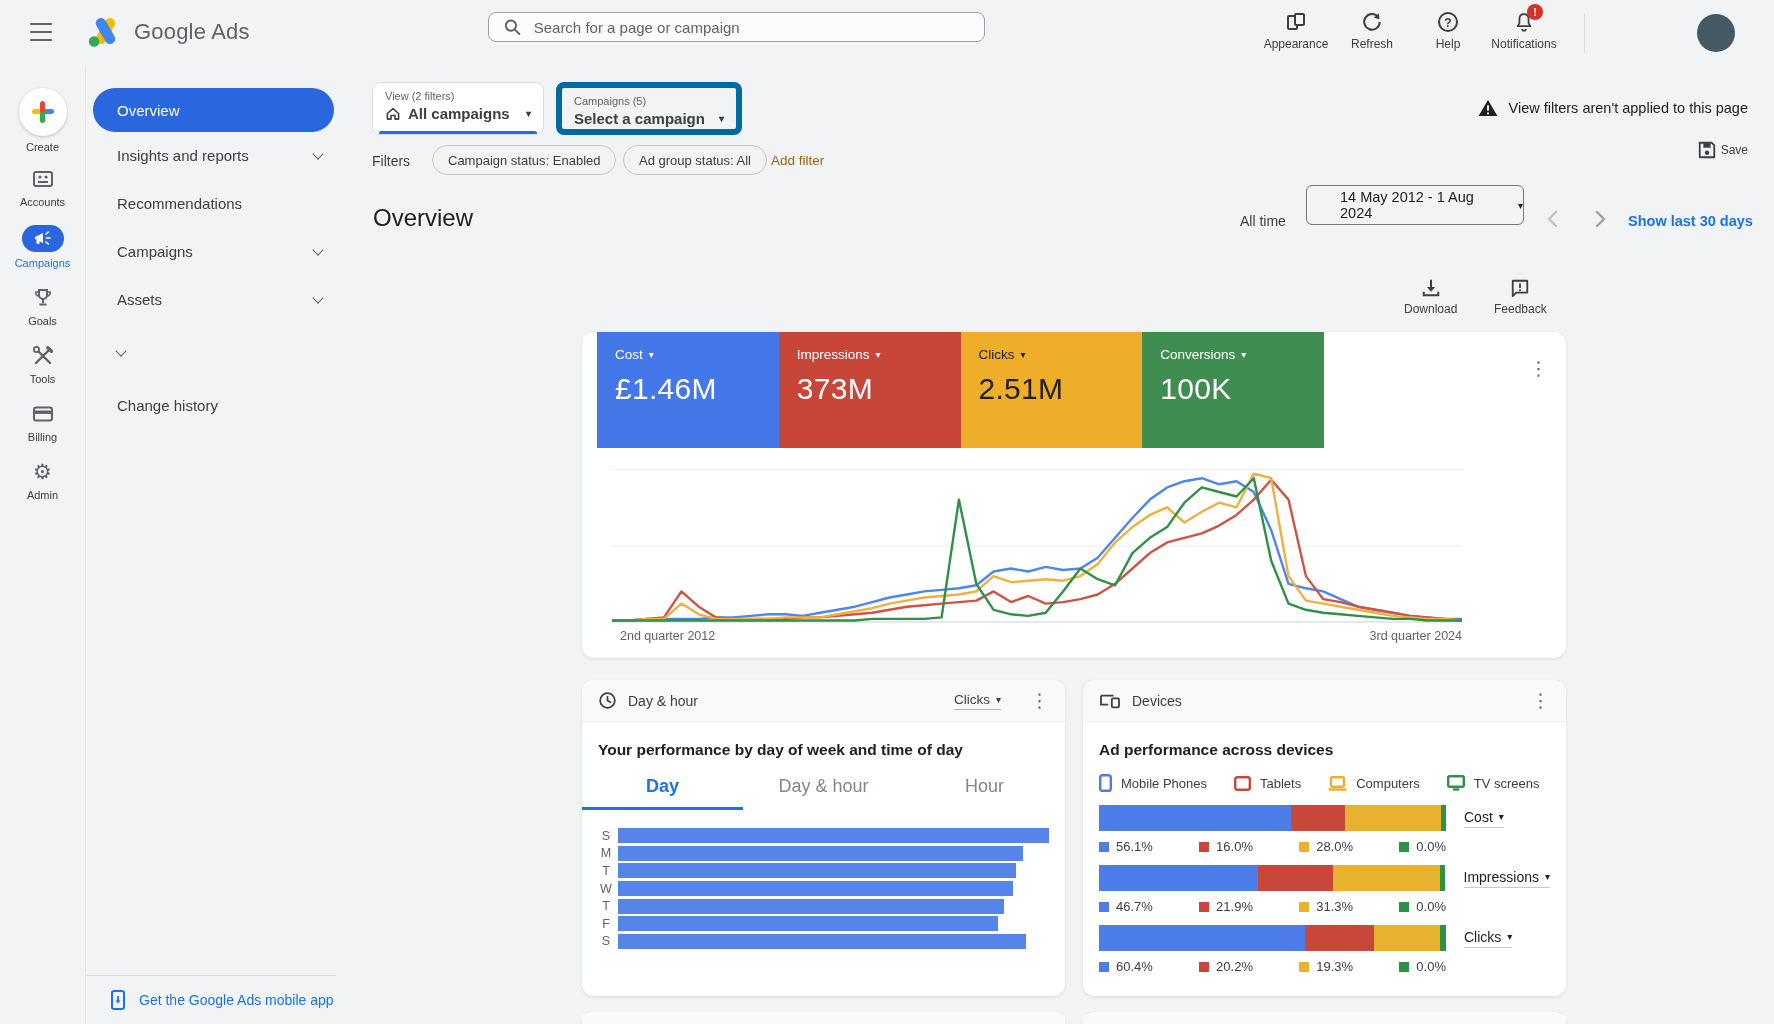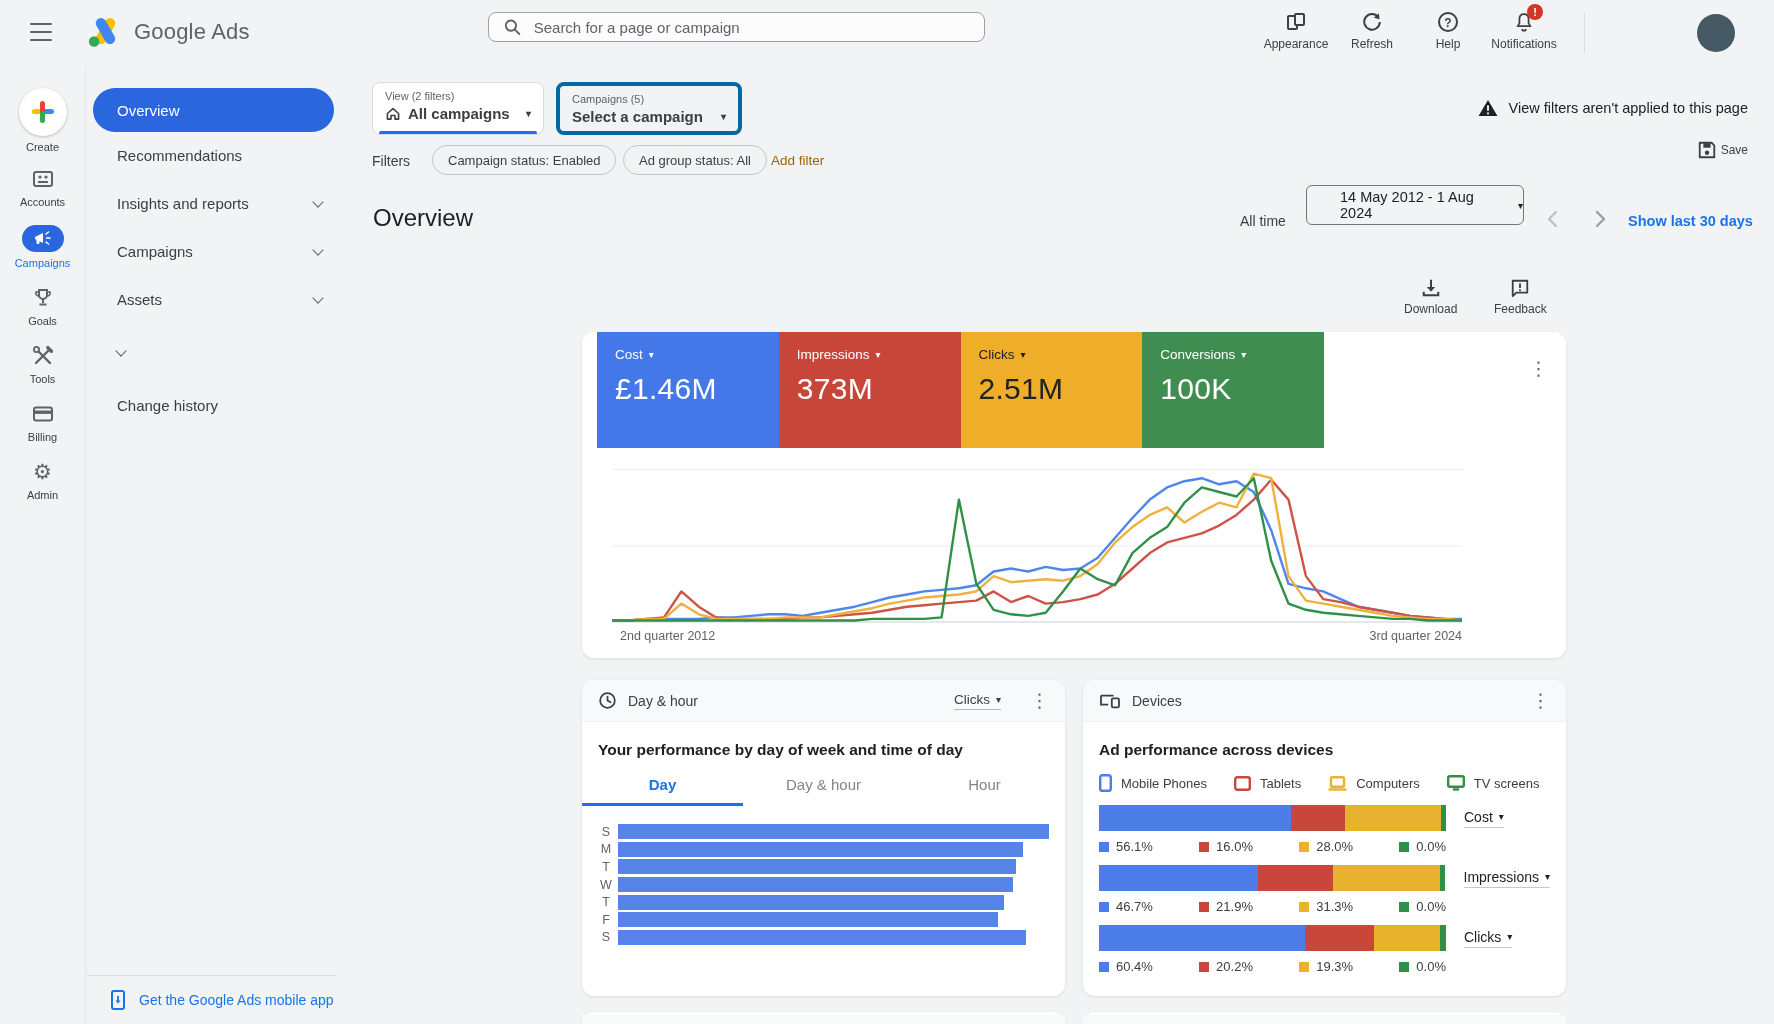--- a/index.html
+++ b/index.html
@@ -46,21 +46,21 @@
   .chev { width:8px; height:8px; border-right:1.8px solid #5F6368; border-bottom:1.8px solid #5F6368; transform:rotate(45deg); margin-top:-4px; flex:none; }
   .nav-footer { position:absolute; top:909px; left:0; right:12px; border-top:1px solid #DADCE0; padding:14px 0 0 22px; display:flex; align-items:center; gap:12px; cursor:pointer; }
   .nav-footer .txt { color:#1A73E8; font-size:14px; }
 
   
   .view-box { position:absolute; left:372px; top:82px; width:172px; height:53px; background:#fff; border:1px solid #DADCE0; border-radius:8px; padding:7px 12px 0 12px; cursor:pointer; overflow:hidden; }
   .box-label { font-size:11px; color:#5F6368; }
   .box-value { display:flex; align-items:center; gap:7px; margin-top:3px; font-size:15px; font-weight:bold; color:#3C4043; }
   .box-value .caret { margin-left:auto; }
   .view-underline { position:absolute; left:6px; right:6px; bottom:0; height:3px; background:#1A73E8; border-radius:2px 2px 0 0; }
-  .campaign-box { position:absolute; left:556px; top:82px; width:186px; height:53px; border:4px solid #0369a1; border-radius:8px; padding:7px 12px 0 12px; cursor:pointer; }
+  .campaign-box { position:absolute; left:556px; top:82px; width:186px; height:53px; border:6px solid #0369a1; border-radius:8px; padding:7px 12px 0 12px; cursor:pointer; }
   .caret { font-size:10px; color:inherit; }
   .warning { position:absolute; right:26px; top:99px; display:flex; align-items:center; gap:11px; font-size:14.5px; color:#202124; }
 
   .filters-label { position:absolute; left:372px; top:153px; font-size:14px; color:#3C4043; }
   .chip { position:absolute; top:145px; height:30px; border:1px solid #C4C7C5; border-radius:16px; display:flex; align-items:center; padding:0 15px; font-size:13px; color:#3C4043; cursor:pointer; white-space:nowrap; }
   .chip.c1 { left:432px; }
   .chip.c2 { left:623px; }
   .add-filter { position:absolute; left:771px; top:153px; font-size:13.5px; color:#a16207; cursor:pointer; }
   .save { position:absolute; right:26px; top:140px; display:flex; flex-direction:row; align-items:center; gap:4px; cursor:pointer; }
   .save .lbl { font-size:12px; color:#3C4043; }
@@ -96,21 +96,21 @@
   .card-dh { left:582px; }
   .card-dev { left:1083px; }
   .card-head { height:42px; background:#F8F9FA; border-bottom:1px solid #EEF0F2; border-radius:12px 12px 0 0; display:flex; align-items:center; padding:0 16px; gap:11px; }
   .card-head .htitle { font-size:14px; color:#3C4043; }
   .head-metric { margin-left:auto; font-size:13.5px; color:#3C4043; border-bottom:1px solid #B7BABD; padding-bottom:2px; display:flex; align-items:center; gap:6px; cursor:pointer; }
   .card-head .kebab { margin-left:18px; }
   .card-dev .card-head .kebab { margin-left:auto; }
   .card-sub { padding:19px 16px 0 16px; font-size:15.5px; font-weight:bold; color:#202124; }
 
   .dh-tabs { display:flex; margin-top:17px; }
-  .dh-tab { flex:1; text-align:center; font-size:15px; color:#80868B; padding-bottom:10px; cursor:pointer; }
+  .dh-tab { flex:1; text-align:center; font-size:18px; color:#80868B; padding-bottom:10px; cursor:pointer; }
   .dh-tab.active { color:#1A73E8; font-weight:bold; border-bottom:3px solid #1A73E8; }
   .day-bars { margin:17px 16px 0 16px; }
   .day-row { display:flex; align-items:center; height:17.6px; }
   .day-row .dl { width:16px; font-size:12.5px; color:#5F6368; text-align:center; flex:none; }
   .day-row .bar-track { flex:1; margin-left:4px; }
   .day-row .bar { height:15px; background:#5784E8; }
 
   .legend { display:flex; align-items:center; margin:15px 16px 0 16px; gap:27px; }
   .legend-item { display:flex; align-items:center; gap:9px; font-size:13px; color:#3C4043; }
   .dev-rows { margin:13px 16px 0 16px; }
@@ -268,25 +268,25 @@
       <span class="rail-ic gear-char">⚙</span>
       <span class="rlabel">Admin</span>
     </div>
   </div>
 
   <div class="nav">
     <div class="nav-pill">
       <span>Overview</span>
     </div>
     <div class="nav-item">
-      <span class="txt">Recommendations</span>
-    </div>
-    <div class="nav-item">
       <span class="txt">Insights and reports</span>
       <span class="chev"></span>
+    </div>
+    <div class="nav-item">
+      <span class="txt">Recommendations</span>
     </div>
     <div class="nav-item">
       <span class="txt">Campaigns</span>
       <span class="chev"></span>
     </div>
     <div class="nav-item">
       <span class="txt">Assets</span>
       <span class="chev"></span>
     </div>
     <div class="nav-item tall">

